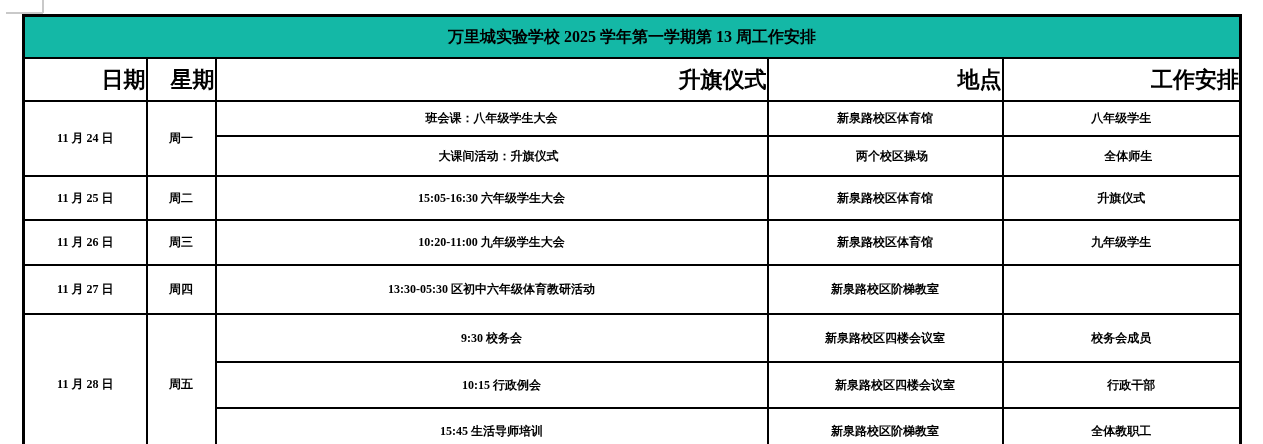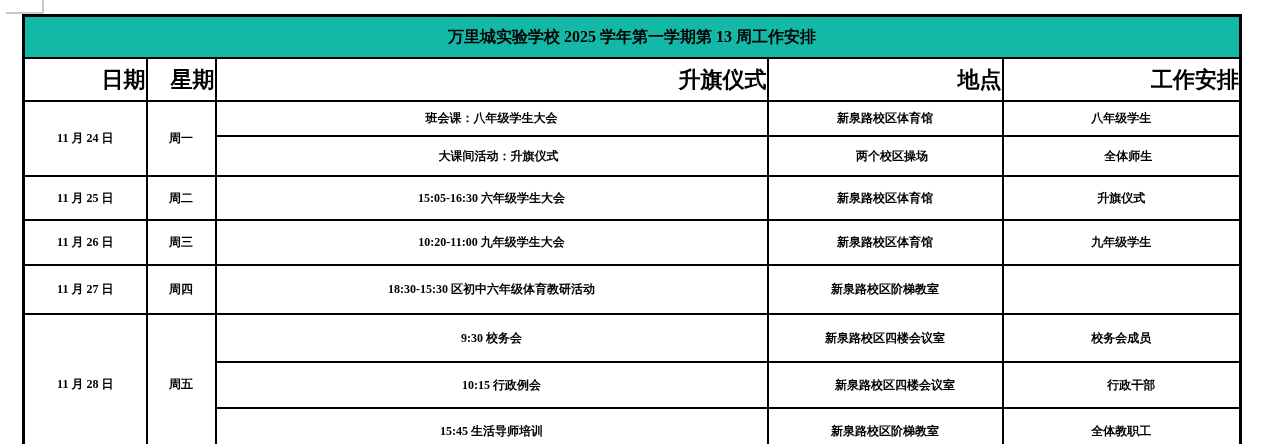--- a/index.html
+++ b/index.html
@@ -121,21 +121,21 @@
     <td>11 月 26 日</td>
     <td>周三</td>
     <td class="task">10:20-11:00 九年级学生大会</td>
     <td>新泉路校区体育馆</td>
     <td>九年级学生</td>
   </tr>
 
   <tr class="r4">
     <td>11 月 27 日</td>
     <td>周四</td>
-    <td class="task">18:30-15:30 区初中六年级体育教研活动</td>
+    <td class="task">13:30-05:30 区初中六年级体育教研活动</td>
     <td>新泉路校区阶梯教室</td>
     <td></td>
   </tr>
 
   <tr class="r5a">
     <td rowspan="3">11 月 28 日</td>
     <td rowspan="3">周五</td>
     <td class="task">9:30 校务会</td>
     <td>新泉路校区四楼会议室</td>
     <td>校务会成员</td>

